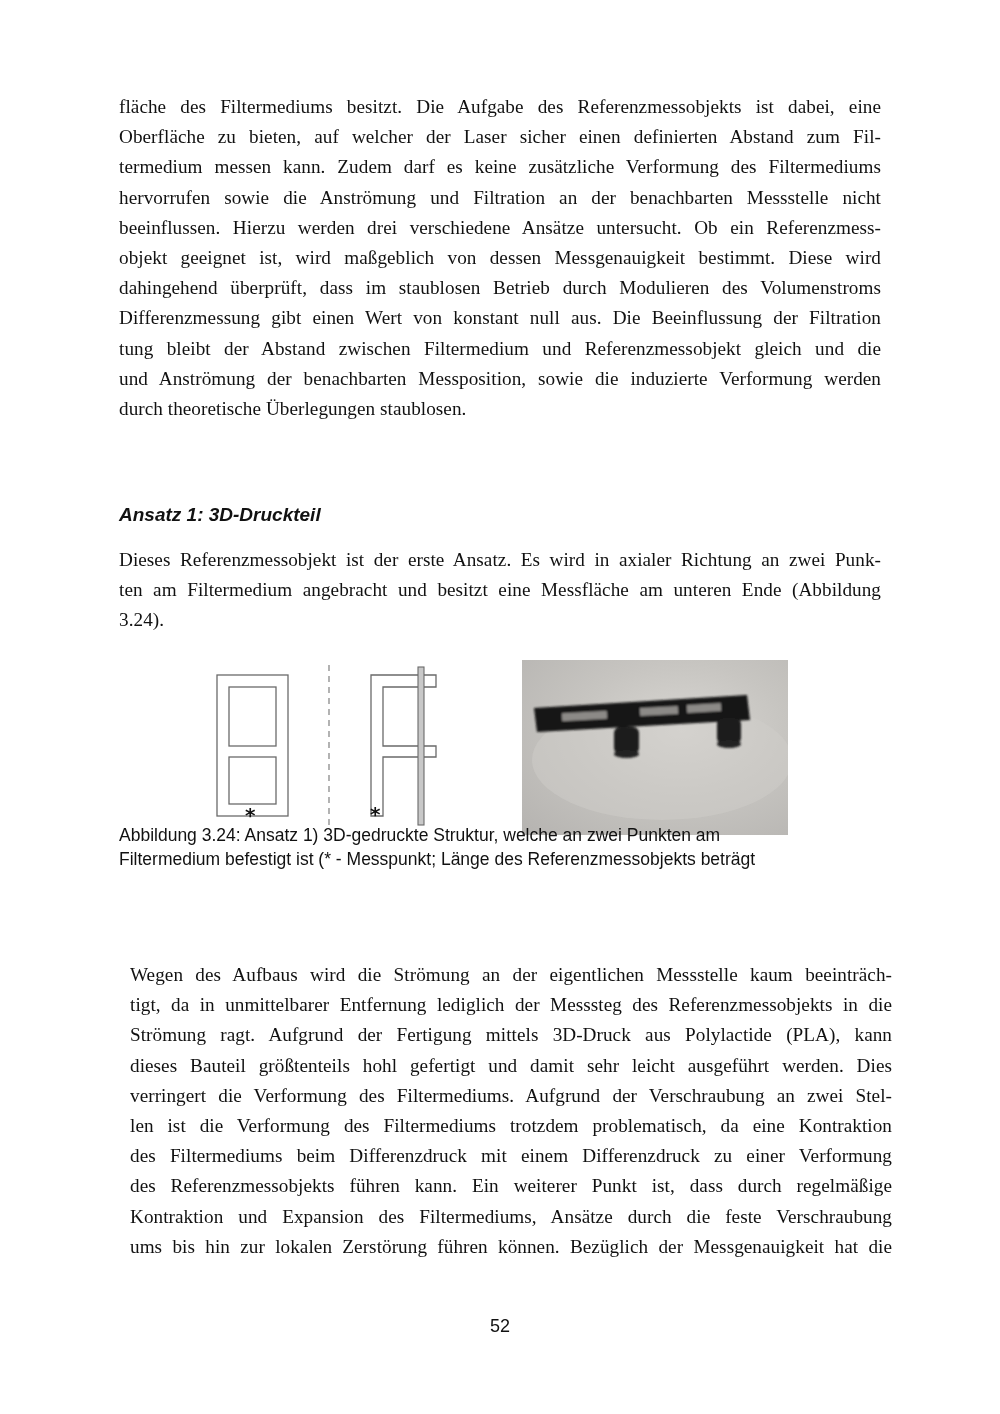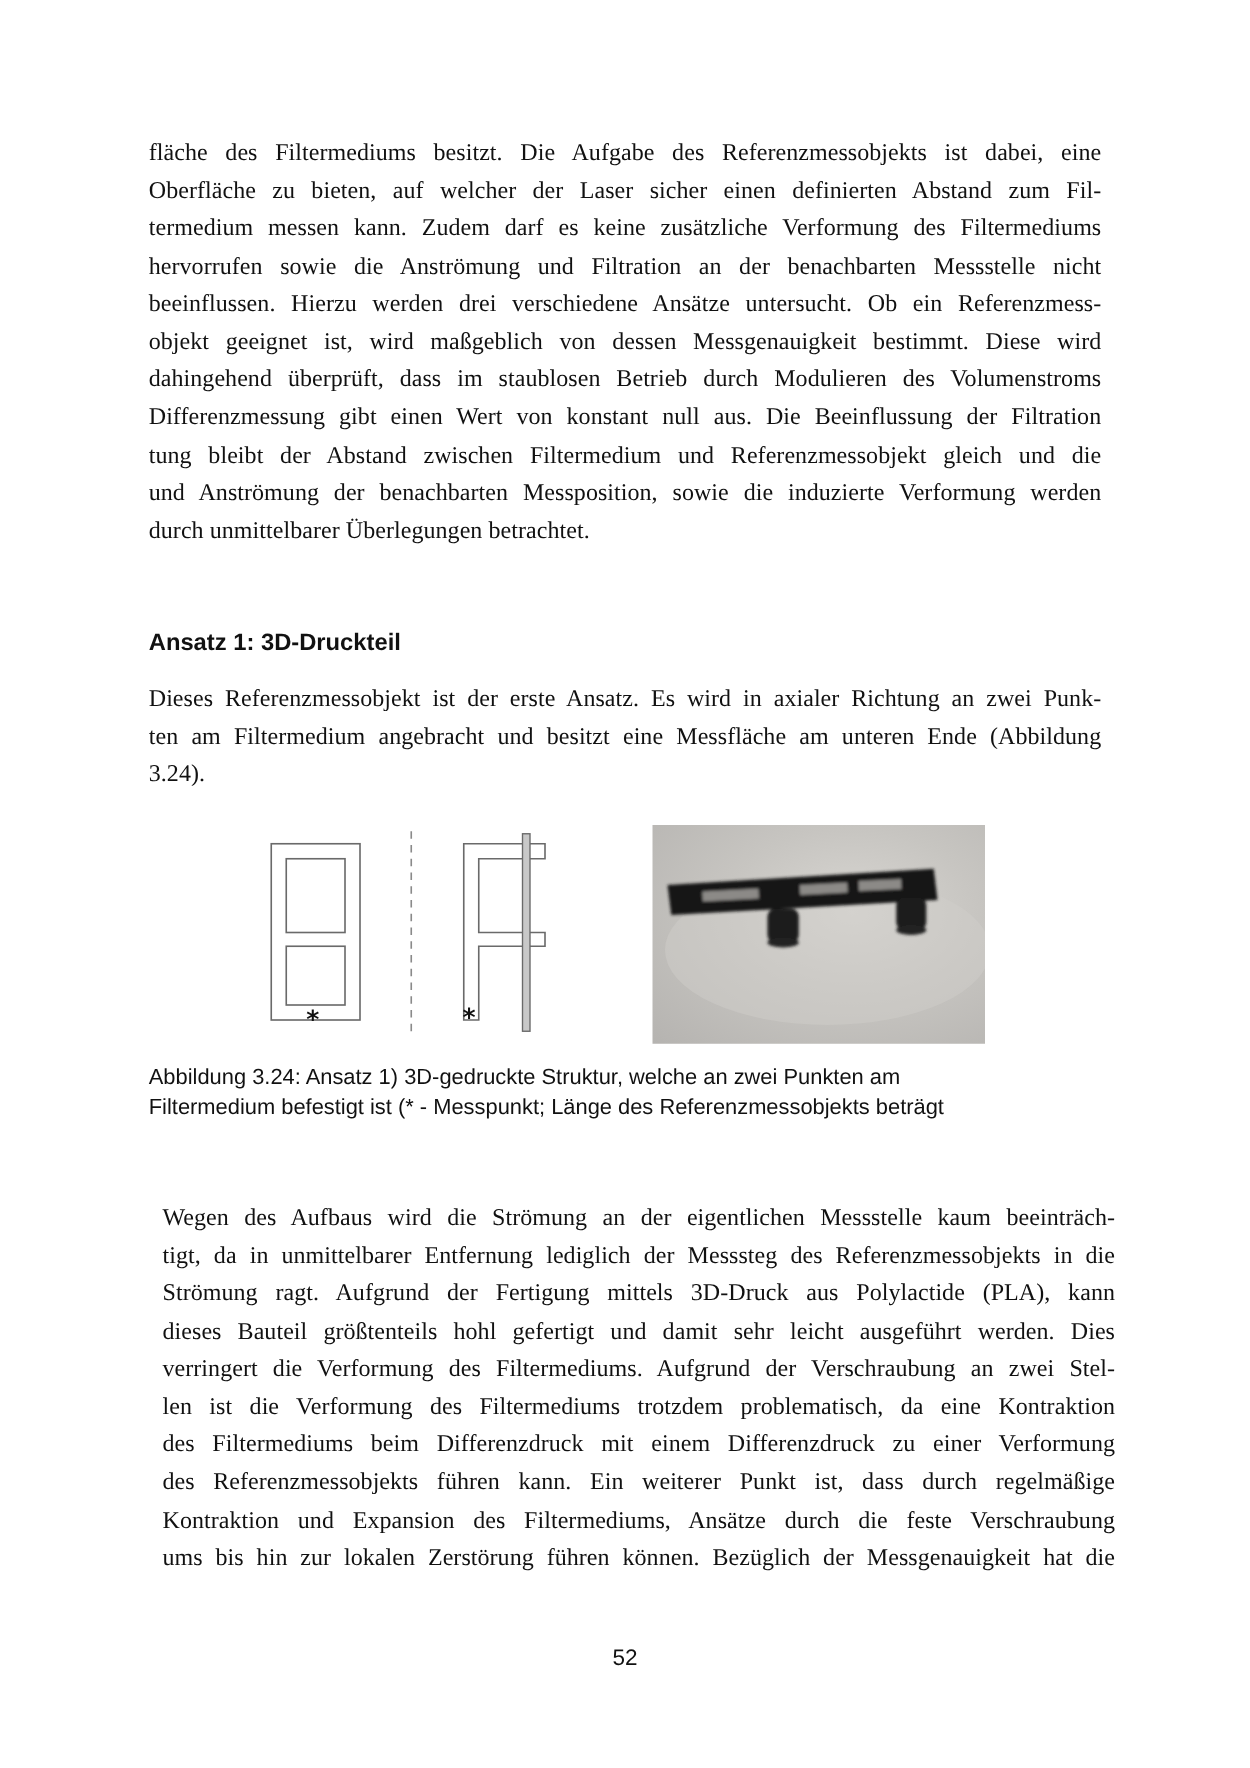--- a/index.html
+++ b/index.html
@@ -7,34 +7,34 @@
   .para {
     font-family: "Liberation Serif", "DejaVu Serif", serif;
     font-size: 19.2px; line-height: 30.2px; text-align: justify;
     margin: 0; letter-spacing: 0.05px;
   }
   .para .ln { display: block; text-align: justify; text-align-last: justify; white-space: nowrap; }
   .para .ln.last { text-align-last: left; }
   .heading {
     position: absolute; left: 119px; top: 504px;
     font-family: "Liberation Sans", "DejaVu Sans", sans-serif;
-    font-weight: bold; font-size: 19px; margin: 0;
+    font-weight: bold; font-size: 19px; margin: 0; font-style: italic;
   }
-  #p1 { position: absolute; left: 119px; top: 108px; width: 762px; }
+  #p1 { position: absolute; left: 119px; top: 92px; width: 762px; }
   #p2 { position: absolute; left: 119px; top: 545px; width: 762px; }
   #p3 { position: absolute; left: 119px; top: 960px; width: 762px; margin-left: 11px; }
   .figure { position: absolute; left: 200px; top: 655px; width: 600px; height: 185px; }
   .diagram { position: absolute; left: 0; top: 0; }
   .photo {
     position: absolute; left: 322px; top: 5px; width: 266px; height: 175px;
     background: radial-gradient(ellipse at 60% 40%, #d8d6d2 0%, #c7c5c1 45%, #b5b3b0 100%);
     overflow: hidden;
   }
   .caption {
-    position: absolute; left: 119px; top: 850px; width: 762px;
+    position: absolute; left: 119px; top: 824px; width: 762px;
     font-family: "Liberation Sans", "DejaVu Sans", sans-serif;
     font-size: 17.5px; line-height: 23.5px; margin: 0;
   }
   .pagenum {
     position: absolute; left: 0; width: 1000px; top: 1316px; text-align: center;
     font-family: "Liberation Sans", "DejaVu Sans", sans-serif; font-size: 18px;
   }
 </style>
 </head>
 <body>
@@ -43,21 +43,21 @@
   <span class="ln">fläche des Filtermediums besitzt. Die Aufgabe des Referenzmessobjekts ist dabei, eine</span>
   <span class="ln">Oberfläche zu bieten, auf welcher der Laser sicher einen definierten Abstand zum Fil-</span>
   <span class="ln">termedium messen kann. Zudem darf es keine zusätzliche Verformung des Filtermediums</span>
   <span class="ln">hervorrufen sowie die Anströmung und Filtration an der benachbarten Messstelle nicht</span>
   <span class="ln">beeinflussen. Hierzu werden drei verschiedene Ansätze untersucht. Ob ein Referenzmess-</span>
   <span class="ln">objekt geeignet ist, wird maßgeblich von dessen Messgenauigkeit bestimmt. Diese wird</span>
   <span class="ln">dahingehend überprüft, dass im staublosen Betrieb durch Modulieren des Volumenstroms</span>
   <span class="ln">Differenzmessung gibt einen Wert von konstant null aus. Die Beeinflussung der Filtration</span>
   <span class="ln">tung bleibt der Abstand zwischen Filtermedium und Referenzmessobjekt gleich und die</span>
   <span class="ln">und Anströmung der benachbarten Messposition, sowie die induzierte Verformung werden</span>
-  <span class="ln last">durch unmittelbarer Überlegungen betrachtet.</span>
+  <span class="ln last">durch theoretische Überlegungen staublosen.</span>
 </div>
 
 <h3 class="heading">Ansatz 1: 3D-Druckteil</h3>
 
 <div id="p2" class="para">
   <span class="ln">Dieses Referenzmessobjekt ist der erste Ansatz. Es wird in axialer Richtung an zwei Punk-</span>
   <span class="ln">ten am Filtermedium angebracht und besitzt eine Messfläche am unteren Ende (Abbildung</span>
   <span class="ln last">3.24).</span>
 </div>
 

